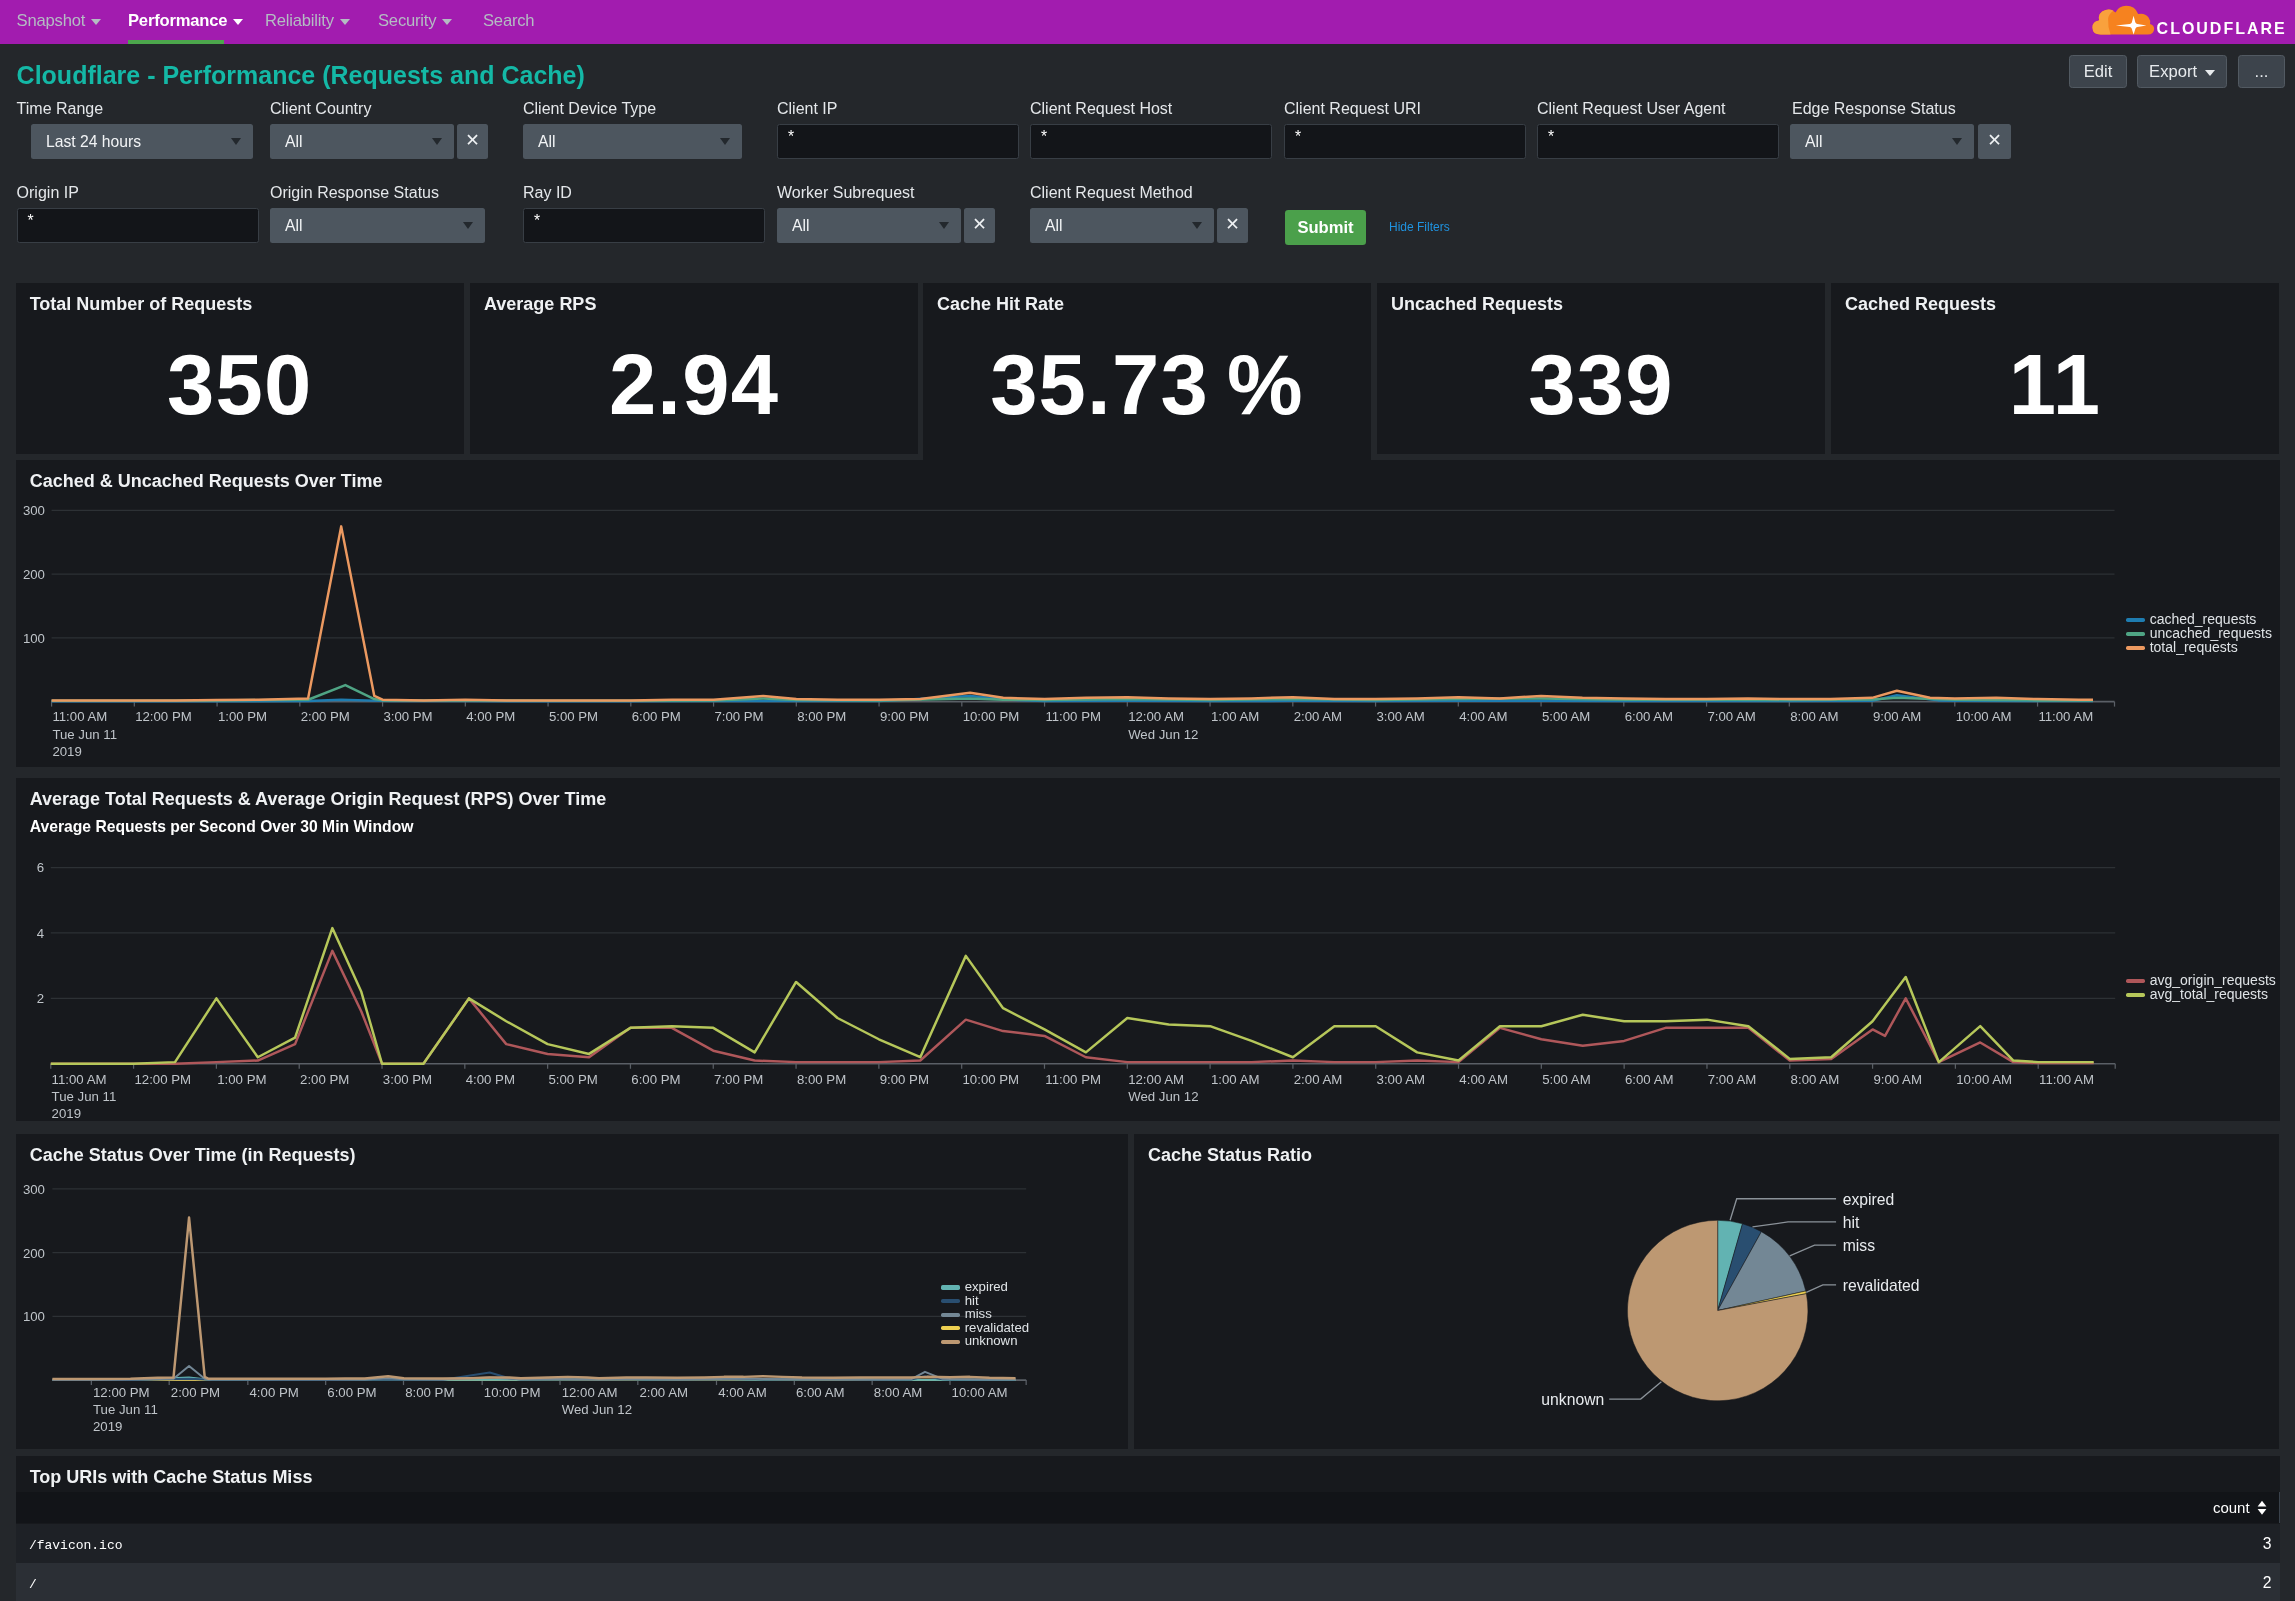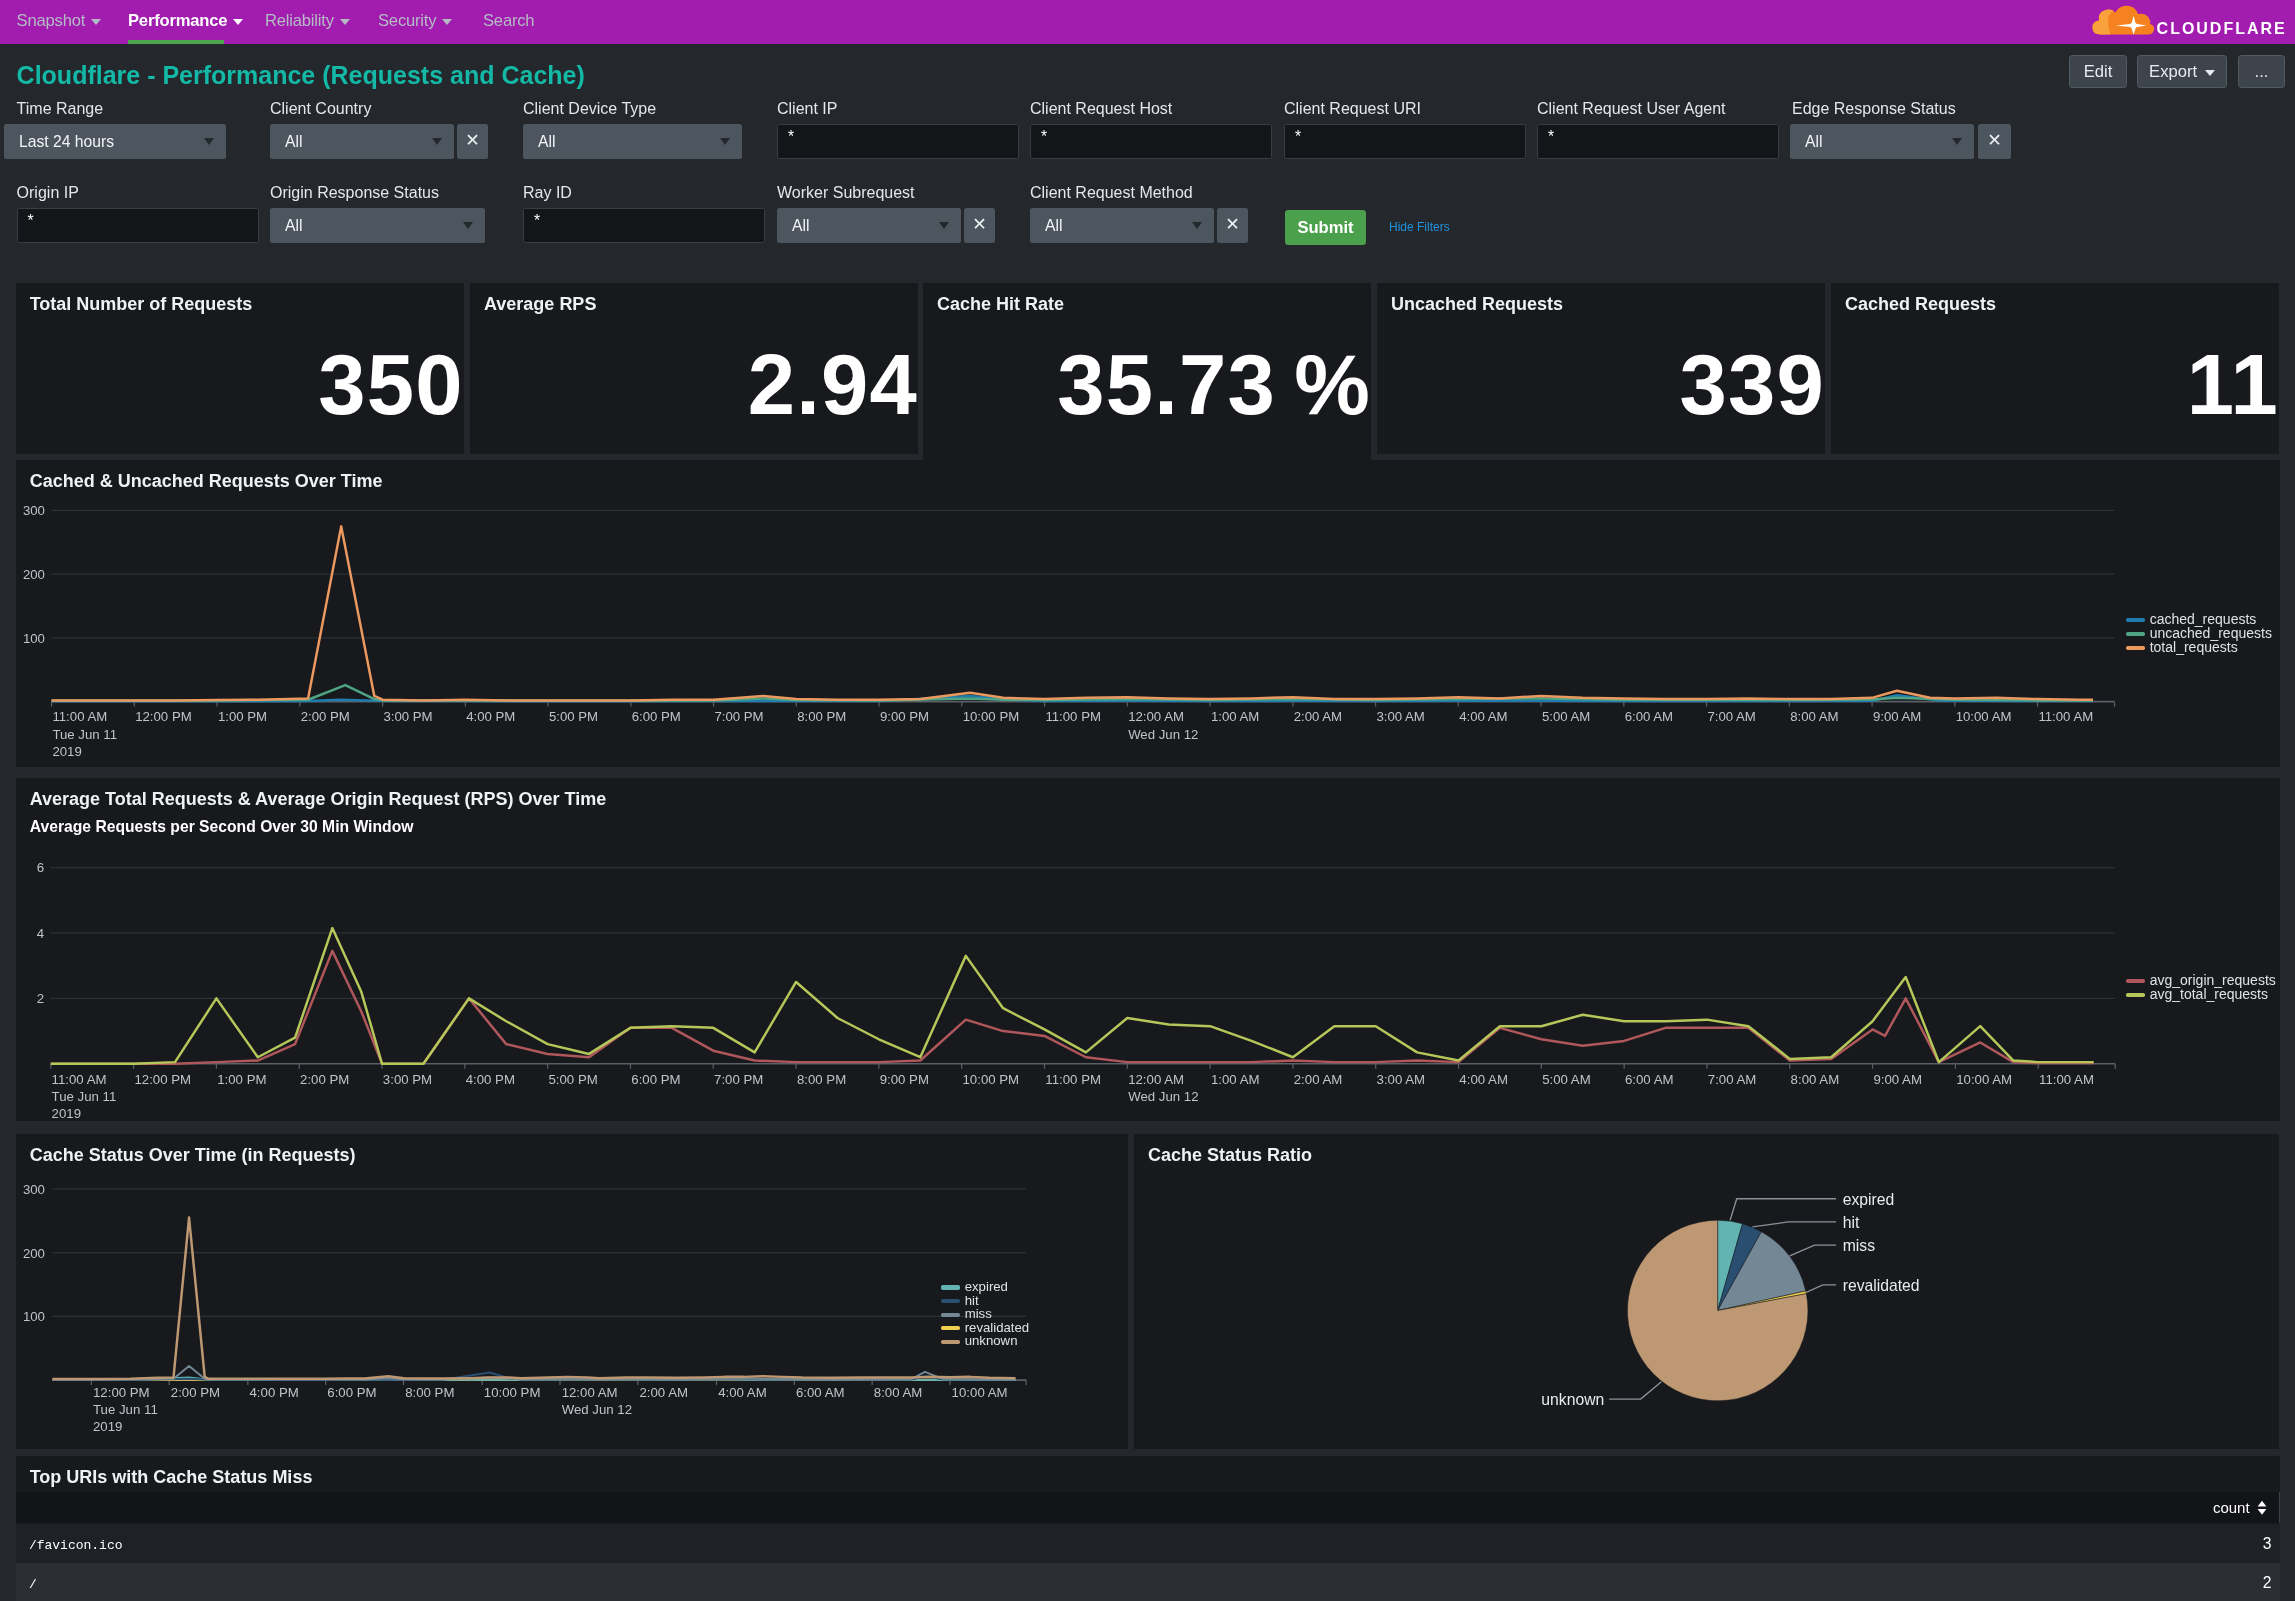--- a/index.html
+++ b/index.html
@@ -22,21 +22,21 @@
   font-size:17.4px; text-align:center; line-height:33px; }
 .finp { position:absolute; height:35px; background:#131519; border:1.7px solid #383e45;
   border-radius:2.5px; color:#fff; font-size:15.7px; padding-left:10px; }
 .finp span { position:relative; top:3.3px; }
 .submit { position:absolute; width:81px; height:35px; background:#4ba04b; border-radius:3.3px;
   color:#fff; font-size:16.6px; font-weight:bold; text-align:center; line-height:35px; }
 .hide { position:absolute; font-size:12px; color:#1f93e0; }
 .panel { position:absolute; background:#17191d; }
 .ptitle { position:absolute; left:14px; top:10.8px; font-size:18px; color:#eff1f3;font-weight:bold; }
 .psub { position:absolute; left:14px; top:40px; font-size:15.7px; font-weight:bold; color:#fff; }
-.kpi { position:absolute; left:0; top:53px; width:100%; text-align:right; font-size:85px;
+.kpi { position:absolute; left:0; top:53px; width:100%; text-align:center; font-size:85px;
   letter-spacing:1.2px; font-weight:bold; color:#fff; }
 .ax { font-family:"Liberation Sans", sans-serif; font-size:16px; fill:#bfc4c9; }
 .pl { font-family:"Liberation Sans", sans-serif; font-size:19px; fill:#e8ebee; }
 .legend { position:absolute; font-size:14px; line-height:14px; color:#dfe3e6; white-space:nowrap; }
 .sw { display:inline-block; width:19px; height:4.1px; border-radius:1.7px; margin-right:5px; vertical-align:middle; }
 .thead { position:absolute; left:0; width:2264px; height:31px; background:#121418; }
 .thc { position:absolute; top:0; height:31px; line-height:31px; font-size:15px; color:#fff;
   padding:0 11.6px; border-right:1.7px solid #39414b; }
 .thx { white-space:nowrap; }
 .sort { vertical-align:middle; position:relative; top:-0.8px; margin-left:3.3px; }
@@ -63,21 +63,21 @@
 </g>
 <text x="80" y="35" font-family="Liberation Sans, sans-serif" font-size="19.5" font-weight="bold" letter-spacing="2.4" fill="#ffffff">CLOUDFLARE</text>
 <circle cx="233" cy="22" r="1.2" fill="#fff"></circle>
 </svg>
 </div>
 <h1>Cloudflare - Performance (Requests and Cache)</h1>
 <div class="btn" style="left:2069px;width:58px">Edit</div>
 <div class="btn" style="left:2137px;width:90px">Export <i class="ncar" style="border-top-color:#e8ebee;border-left-width:5px;border-right-width:5px;border-top-width:6.6px;margin-left:3.3px"></i></div>
 <div class="btn" style="left:2238px;width:47px">...</div>
 <div class="flabel" style="left:16.6px;top:100px">Time Range</div>
-    <div class="fsel" style="left:4px;top:124px;width:222px"><span>Last 24 hours</span><i class="car"></i></div>
+    <div class="fsel" style="left:31px;top:124px;width:222px"><span>Last 24 hours</span><i class="car"></i></div>
     <div class="flabel" style="left:270px;top:100px">Client Country</div>
     <div class="fsel" style="left:270px;top:124px;width:184px"><span>All</span><i class="car"></i></div>
     <div class="fx" style="left:457px;top:124px;width:31px">✕</div>
     <div class="flabel" style="left:523px;top:100px">Client Device Type</div>
     <div class="fsel" style="left:523px;top:124px;width:219px"><span>All</span><i class="car"></i></div>
     <div class="flabel" style="left:777px;top:100px">Client IP</div>
     <div class="finp" style="left:777px;top:124px;width:242px"><span>*</span></div>
     <div class="flabel" style="left:1030px;top:100px">Client Request Host</div>
     <div class="finp" style="left:1030px;top:124px;width:242px"><span>*</span></div>
     <div class="flabel" style="left:1284px;top:100px">Client Request URI</div>

